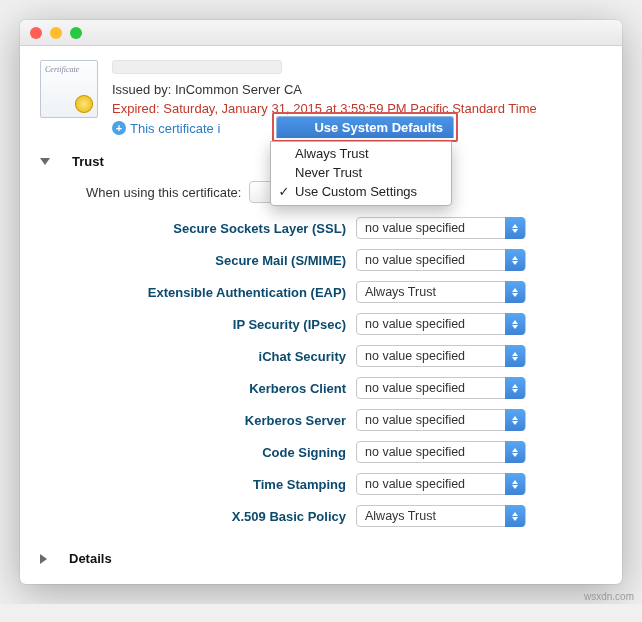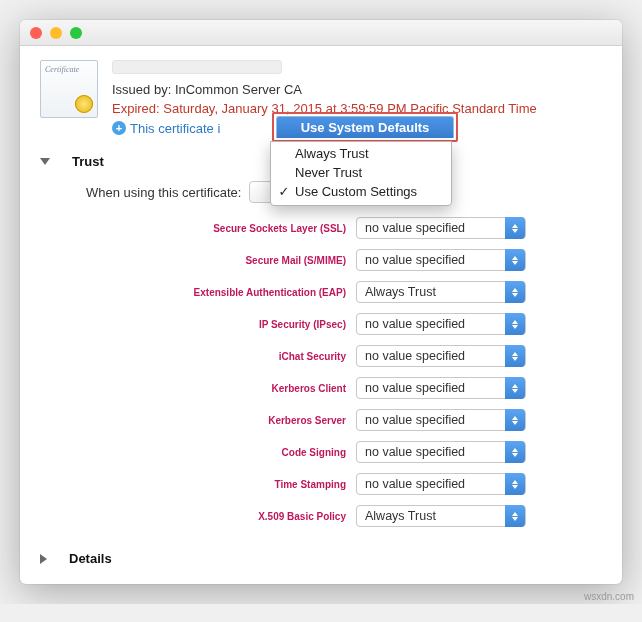--- a/index.html
+++ b/index.html
@@ -135,23 +135,23 @@
     .trust-grid {
       display: grid;
       grid-template-columns: 260px 170px;
       row-gap: 10px;
       column-gap: 10px;
       align-items: center;
       padding: 0 0 14px 46px;
     }
     .trust-grid .lab {
       text-align: right;
-      color: #be185d;
+      color: #0c4a6e;
       font-weight: 600;
-      font-size: 10px;
+      font-size: 13px;
     }
     .popup {
       height: 22px;
       border: 1px solid #c8c8c8;
       border-radius: 4px;
       background: #fff;
       position: relative;
       display: flex;
       align-items: center;
       padding: 0 24px 0 8px;
@@ -192,21 +192,21 @@
     }
     .dropdown-topcap {
       background: linear-gradient(#4a94e6,#3a7ed1);
       color: #fff;
       font-weight: 600;
       font-size: 13px;
       padding: 3px 10px;
       border: 1px solid #9bb8d6;
       border-bottom: none;
       border-radius: 3px 3px 0 0;
-      text-align: center;
+      text-align: right;
       width: 178px;
     }
     .dropdown-body {
       background: #fff;
       border: 1px solid #b5b5b5;
       border-radius: 0 0 4px 4px;
       width: 182px;
       box-shadow: 0 6px 16px rgba(0,0,0,0.25);
       padding: 2px 0 4px 0;
       margin-top: -1px;

